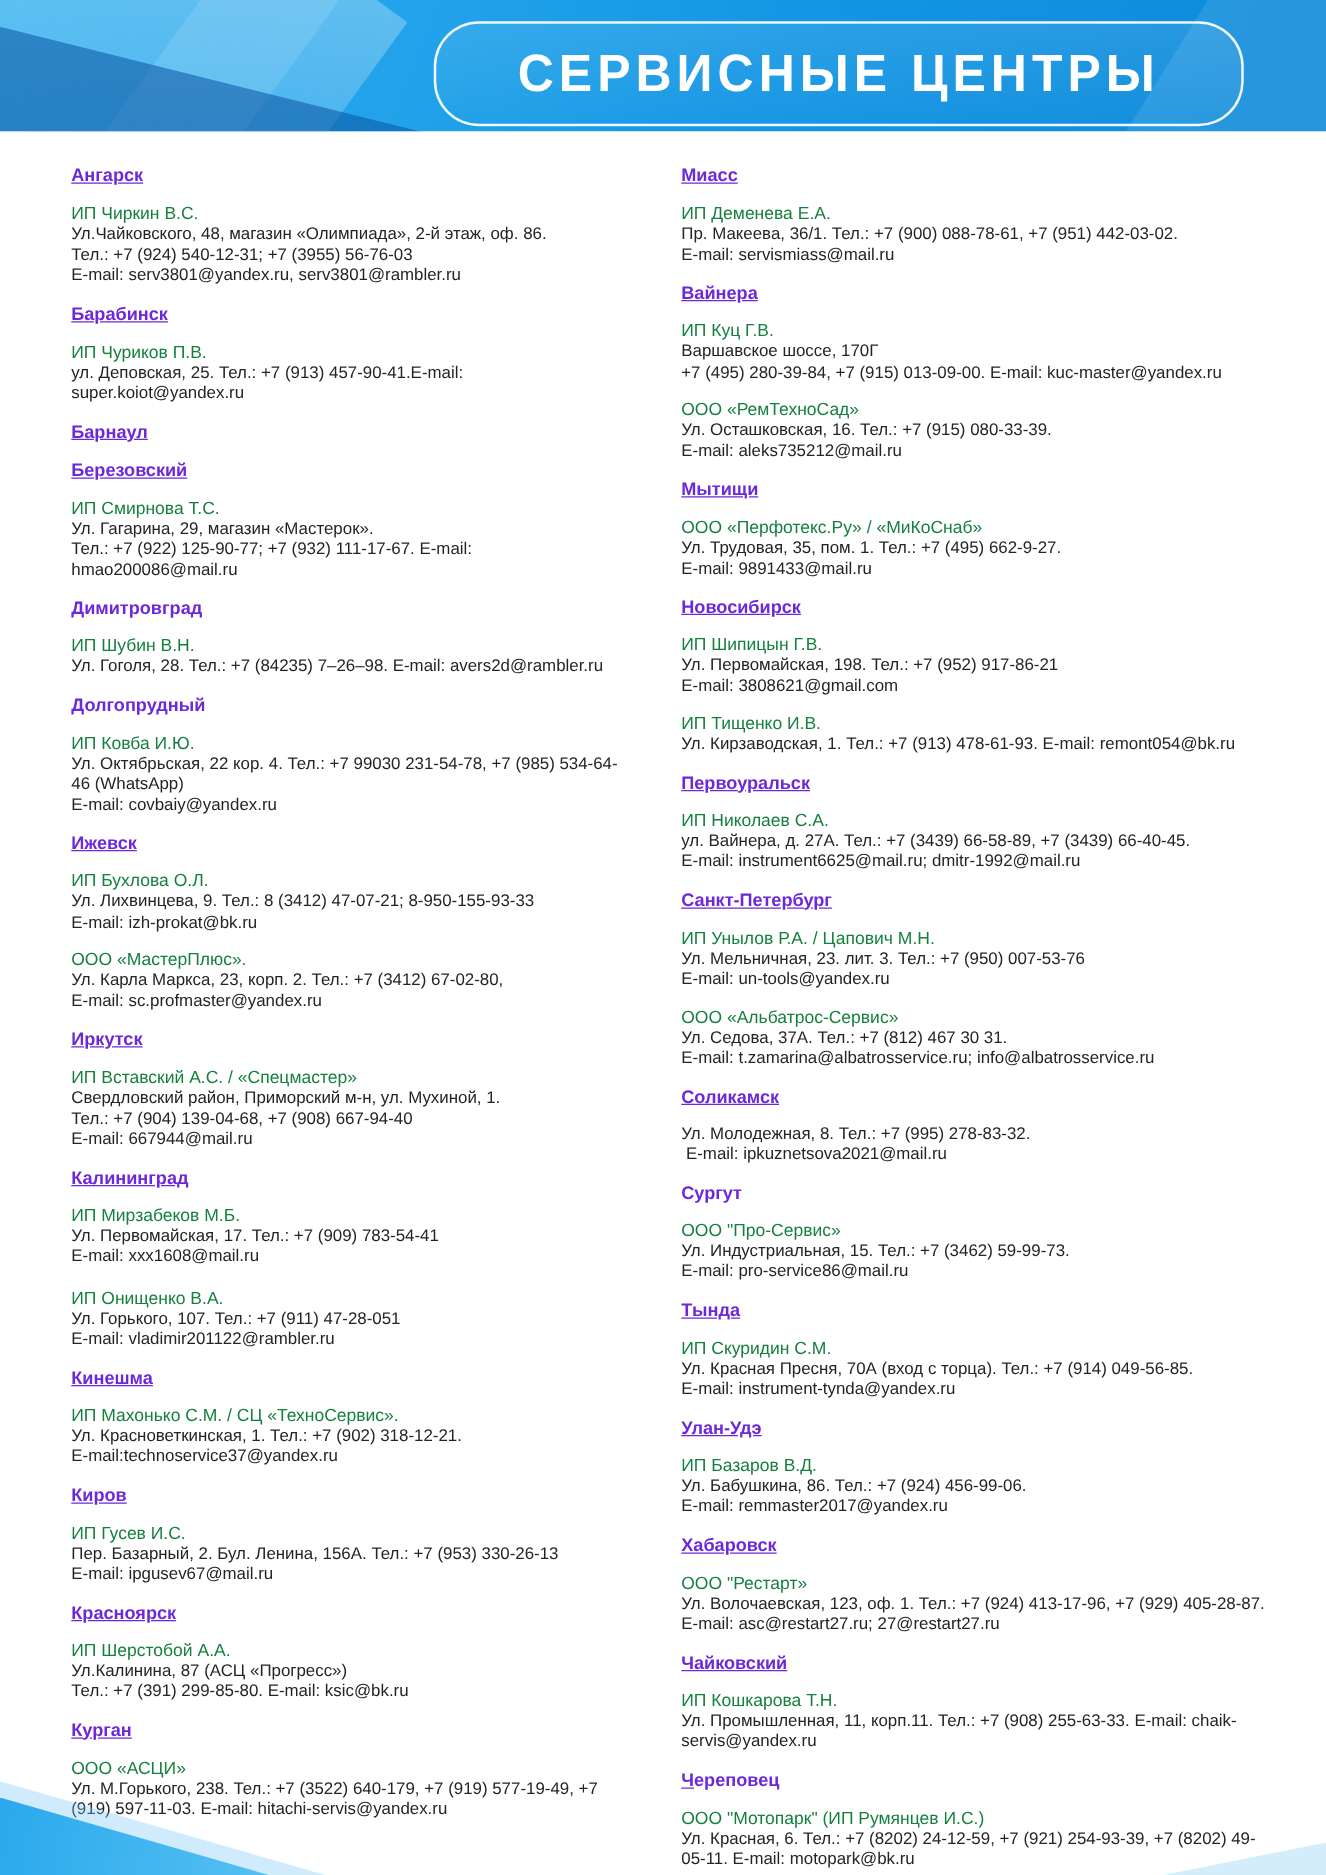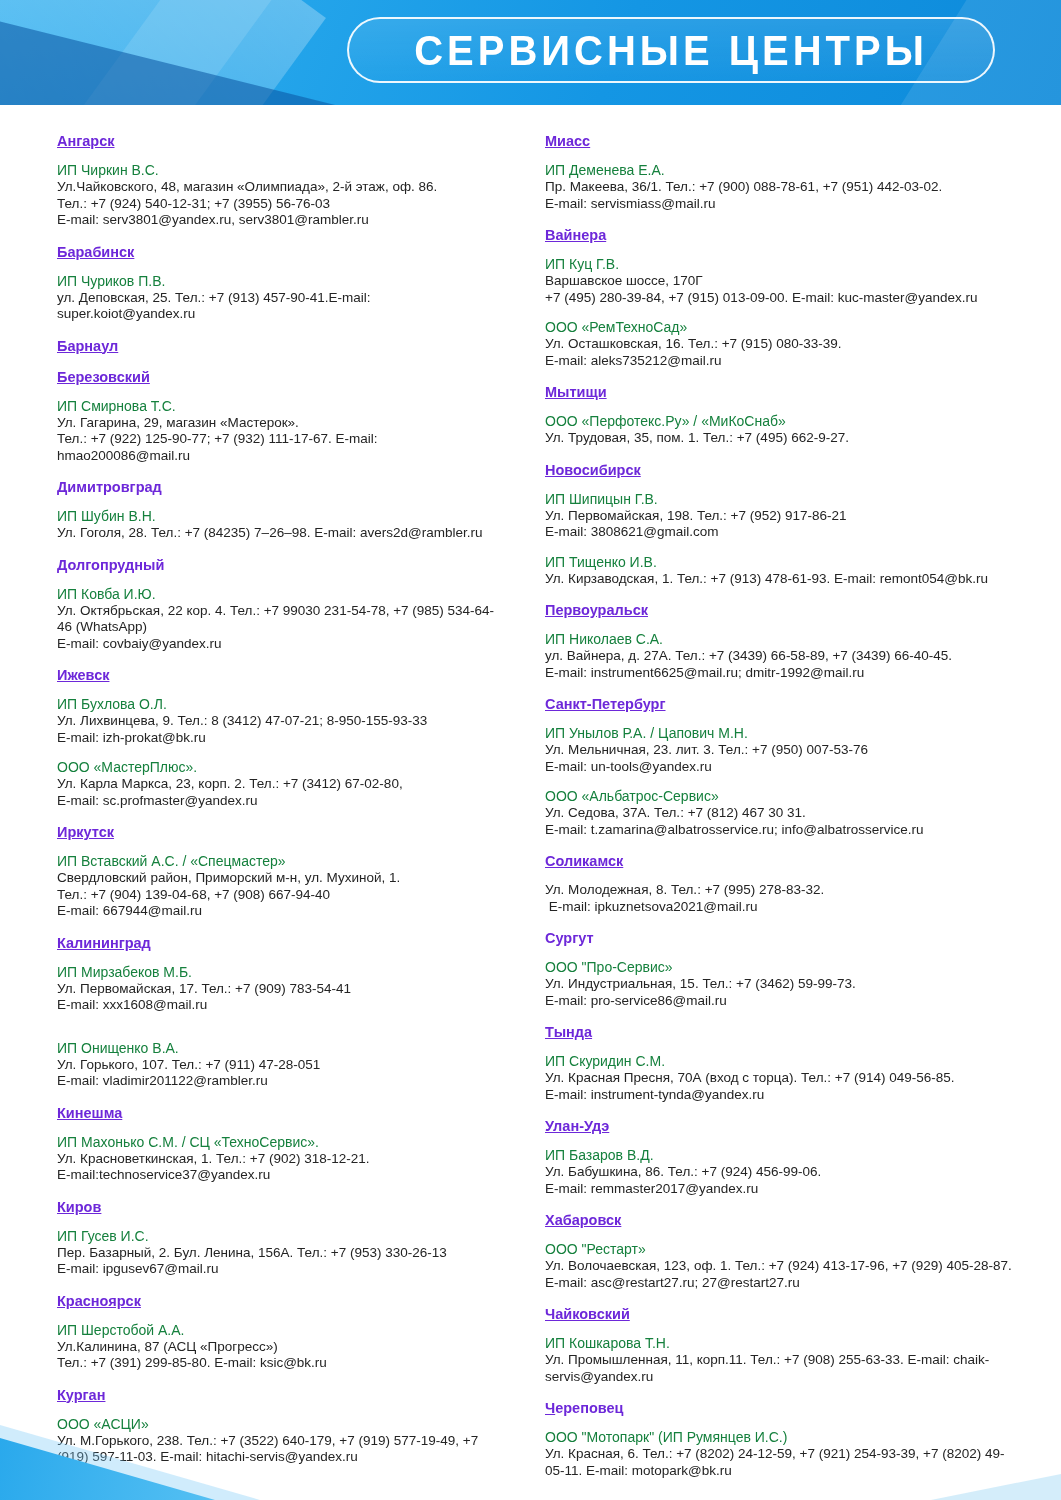--- a/index.html
+++ b/index.html
@@ -11,38 +11,38 @@
           background:linear-gradient(112deg,#45b7f1 0%,#23a4ea 28%,#1496e4 58%,#0d8ada 100%);}
   .deco{position:absolute;}
   .deco-light-1{left:-160px;top:-140px;width:430px;height:330px;transform:rotate(36deg);
           background:linear-gradient(180deg,rgba(255,255,255,.28),rgba(255,255,255,0));}
   .deco-light-2{left:120px;top:-60px;width:90px;height:260px;transform:rotate(36deg);
           background:rgba(255,255,255,.12);}
   .deco-dark-1{left:-80px;bottom:-78px;width:560px;height:110px;transform:rotate(14deg);
           background:rgba(9,84,160,.55);}
   .deco-light-3{right:-120px;top:-40px;width:260px;height:300px;transform:rotate(32deg);
           background:rgba(255,255,255,.10);}
-  .title-pill{position:absolute;left:347px;top:17px;width:648px;height:66px;
+  .title-pill{position:absolute;left:347px;top:17px;width:648px;height:84px;
           border:2px solid rgba(255,255,255,.92);border-radius:36px;
           background:linear-gradient(180deg,rgba(255,255,255,.10),rgba(255,255,255,.02));
           display:flex;align-items:center;justify-content:center;box-sizing:border-box;}
   .title-pill span{color:#ffffff;font-size:40px;font-weight:800;letter-spacing:4px;
           transform:scaleY(1.05);white-space:nowrap;}
 
   
   .content{position:absolute;top:133px;left:57px;display:flex;}
   .col{box-sizing:border-box;}
   .col-left{width:452px;margin-right:36px;}
   .col-right{width:476px;}
 
   .city-block{margin:0 0 15px 0;}
   .city-name{margin:0 0 13px 0;font-size:14.5px;font-weight:bold;color:#6d28d9;}
   .city-name.u, .city-name .u{text-decoration:underline;}
   .entry{margin:0 0 13px 0;}
-  .entry.gap{margin-top:26px;}
+  .entry.gap{margin-top:16px;}
   .entry-name{margin:0;font-size:14px;font-weight:normal;color:#15803d;line-height:17px;}
   .entry-line{margin:0;font-size:13.5px;color:#242424;line-height:16.5px;white-space:pre-wrap;}
 
   
   .corner-left{position:absolute;left:0;bottom:0;width:215px;height:62px;
           background:linear-gradient(100deg,#2aa9ec,#55c0f3);
           clip-path:polygon(0 0,0 100%,100% 100%);}
   .corner-left-light{position:absolute;left:0;bottom:0;width:260px;height:75px;
           background:rgba(120,200,245,.35);
           clip-path:polygon(0 0,0 100%,100% 100%);}
@@ -196,20 +196,21 @@
             <p class="entry-name">ООО «РемТехноСад»</p>
             <p class="entry-line">Ул. Осташковская, 16. Тел.: +7 (915) 080-33-39.</p>
             <p class="entry-line">E-mail: aleks735212@mail.ru</p>
           </div>
         </div>
         <div class="city-block">
           <h3 class="city-name u">Мытищи</h3>
           <div class="entry">
             <p class="entry-name">ООО «Перфотекс.Ру» / «МиКоСнаб»</p>
             <p class="entry-line">Ул. Трудовая, 35, пом. 1. Тел.: +7 (495) 662-9-27.</p>
+            <p class="entry-line">E-mail: 9891433@mail.ru</p>
           </div>
         </div>
         <div class="city-block">
           <h3 class="city-name u">Новосибирск</h3>
           <div class="entry">
             <p class="entry-name">ИП Шипицын Г.В.</p>
             <p class="entry-line">Ул. Первомайская, 198. Тел.: +7 (952) 917-86-21</p>
             <p class="entry-line">E-mail: 3808621@gmail.com</p>
           </div>
           <div class="entry">

